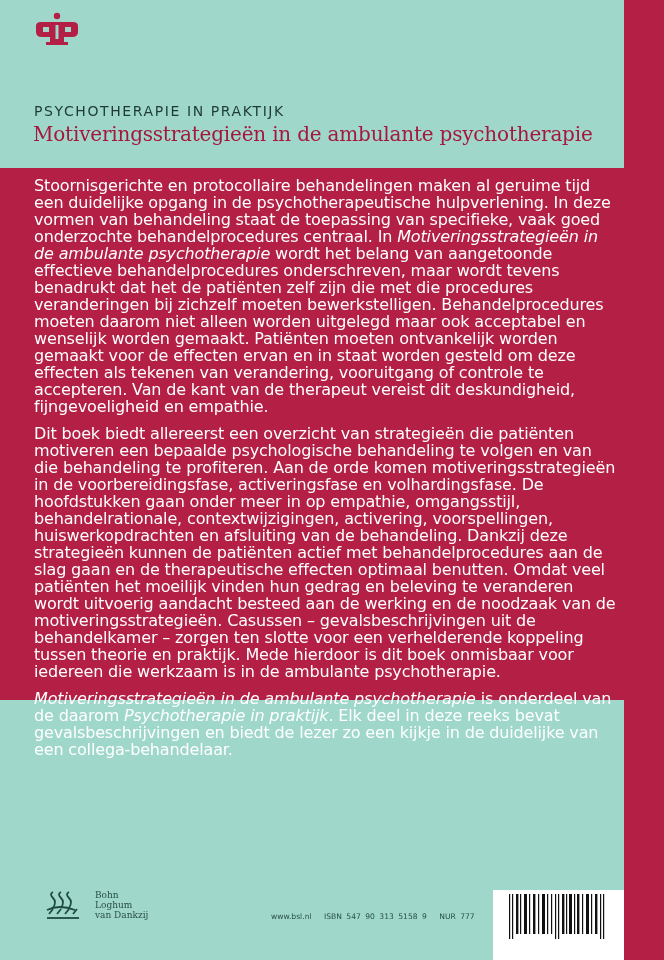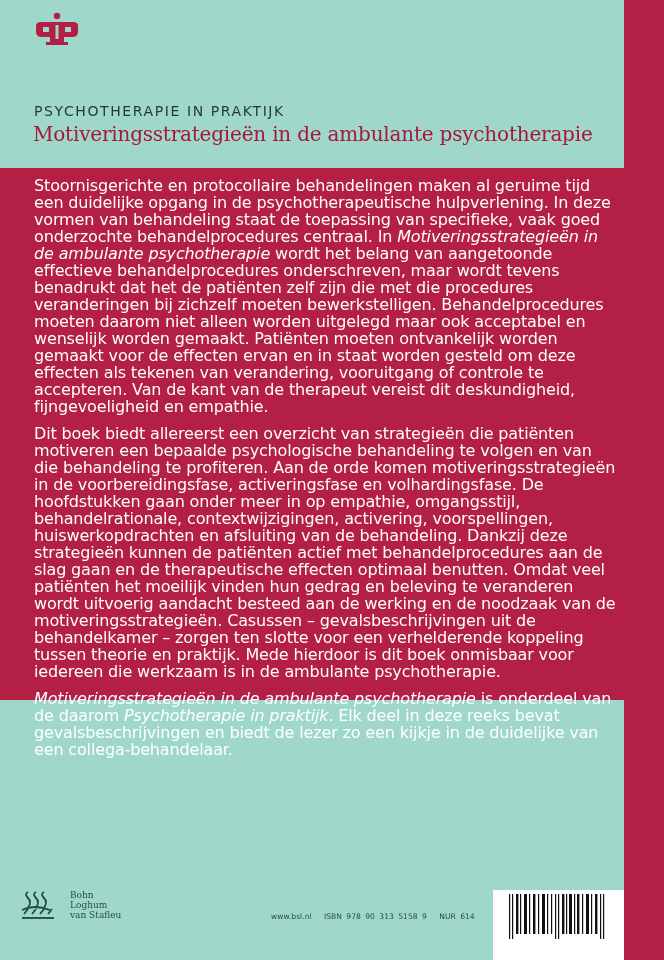--- a/index.html
+++ b/index.html
@@ -28,21 +28,21 @@
       background: #b41f45;
     }
     .body-text {
       position: absolute; left: 34px; top: 177px; width: 585px;
       color: #ffffff; font-family: "DejaVu Sans", sans-serif;
       font-size: 16px; line-height: 17px; letter-spacing: -0.15px;
     }
     .body-text p { margin: 0 0 10px 0; }
     .body-text em { font-style: italic; }
     .publisher {
-      position: absolute; left: 20px; top: 890px; display: flex; align-items: flex-start;
+      position: absolute; left: 45px; top: 890px; display: flex; align-items: flex-start;
     }
     .publisher-logo { width: 38px; height: 32px; margin-right: 12px; }
     .publisher-name {
       font-family: "DejaVu Serif", serif; font-size: 9px; line-height: 10px; color: #2a4f47;
     }
     .pub-info {
       position: absolute; left: 271px; top: 912px;
       font-family: "DejaVu Sans", sans-serif; font-size: 7.6px; color: #2a4f47; word-spacing: 2px;
     }
     .pub-info span { margin-right: 8px; margin-top: 32px; }
@@ -87,28 +87,28 @@
       <path d="M16 2 Q12 4 16 8 Q20 12 16 18"></path>
       <path d="M24 2 Q20 4 24 8 Q28 12 24 18"></path>
       <path d="M2 20 Q14 14 30 20"></path>
       <path d="M4 24 L8 19 M12 24 L16 19 M20 24 L24 19 M28 24 L32 19"></path>
       <path d="M2 28 L34 28"></path>
     </g>
   </svg>
   <div class="publisher-name">
     <div>Bohn</div>
     <div>Loghum</div>
-    <div>van Stafleu</div>
+    <div>van Dankzij</div>
   </div>
 </div>
 
 <div class="pub-info">
   <span>www.bsl.nl</span>
-  <span>ISBN 978 90 313 5158 9</span>
-  <span>NUR 614</span>
+  <span>ISBN 547 90 313 5158 9</span>
+  <span>NUR 777</span>
 </div>
 
 <div class="barcode-box">
   <svg class="barcode-bars" viewBox="0 0 96 45" preserveAspectRatio="none">
     <g fill="#111">
       <rect x="0" y="0" width="1.2" height="45"></rect>
         <rect x="3" y="0" width="1.2" height="45"></rect>
       <rect x="7" y="0" width="2.4" height="40"></rect>
         <rect x="11" y="0" width="1.2" height="40"></rect>
       <rect x="15" y="0" width="3" height="40"></rect>

